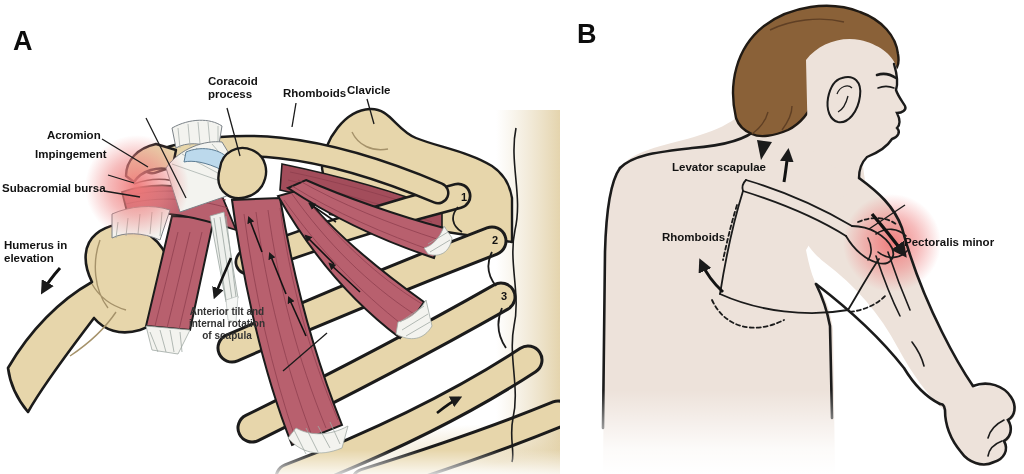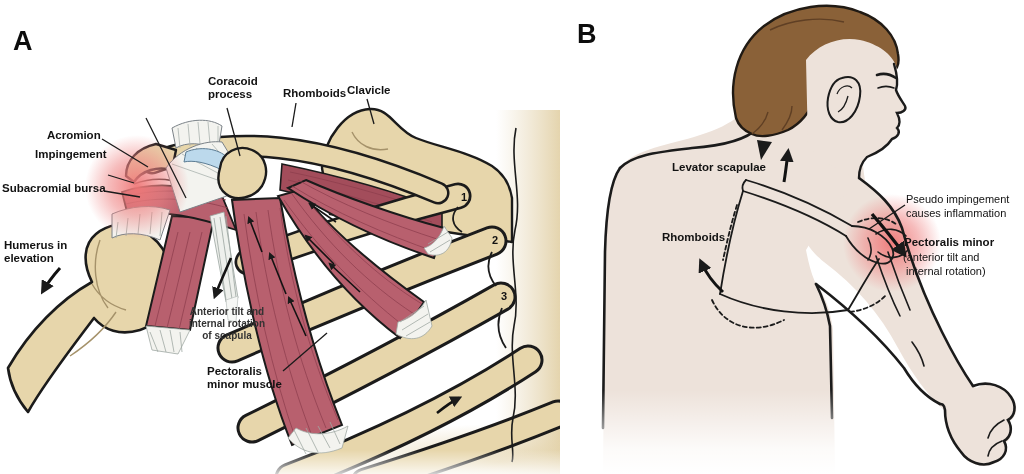--- a/index.html
+++ b/index.html
@@ -258,28 +258,22 @@
   <div class="lbl" style="left:283px;top:87px">Rhomboids</div>
   <div class="lbl" style="left:347px;top:84px">Clavicle</div>
   <div class="lbl" style="left:47px;top:129px">Acromion</div>
   <div class="lbl" style="left:35px;top:148px">Impingement</div>
   <div class="lbl" style="left:2px;top:182px">Subacromial bursa</div>
   <div class="lbl" style="left:4px;top:239px">Humerus in
 elevation</div>
   <div class="lbl tilt" style="left:177px;top:306px">Anterior tilt and
 internal rotation
 of scapula</div>
-  <div class="lbl" style="left:207px;top:365px">Pectoralis
-minor muscle</div>
 
   <div class="ribnum" style="left:461px;top:191px">1</div>
   <div class="ribnum" style="left:492px;top:234px">2</div>
   <div class="ribnum" style="left:501px;top:290px">3</div>
 
   <div class="lbl" style="left:672px;top:161px">Levator scapulae</div>
   <div class="lbl" style="left:662px;top:231px">Rhomboids</div>
-  <div class="lbl pseudo" style="left:906px;top:193px">Pseudo impingement
-causes inflammation</div>
   <div class="lbl" style="left:904px;top:236px">Pectoralis minor</div>
-  <div class="lbl pminsub" style="left:903px;top:251px">(anterior tilt and
- internal rotation)</div>
 
 </div>
 
 </body></html>

